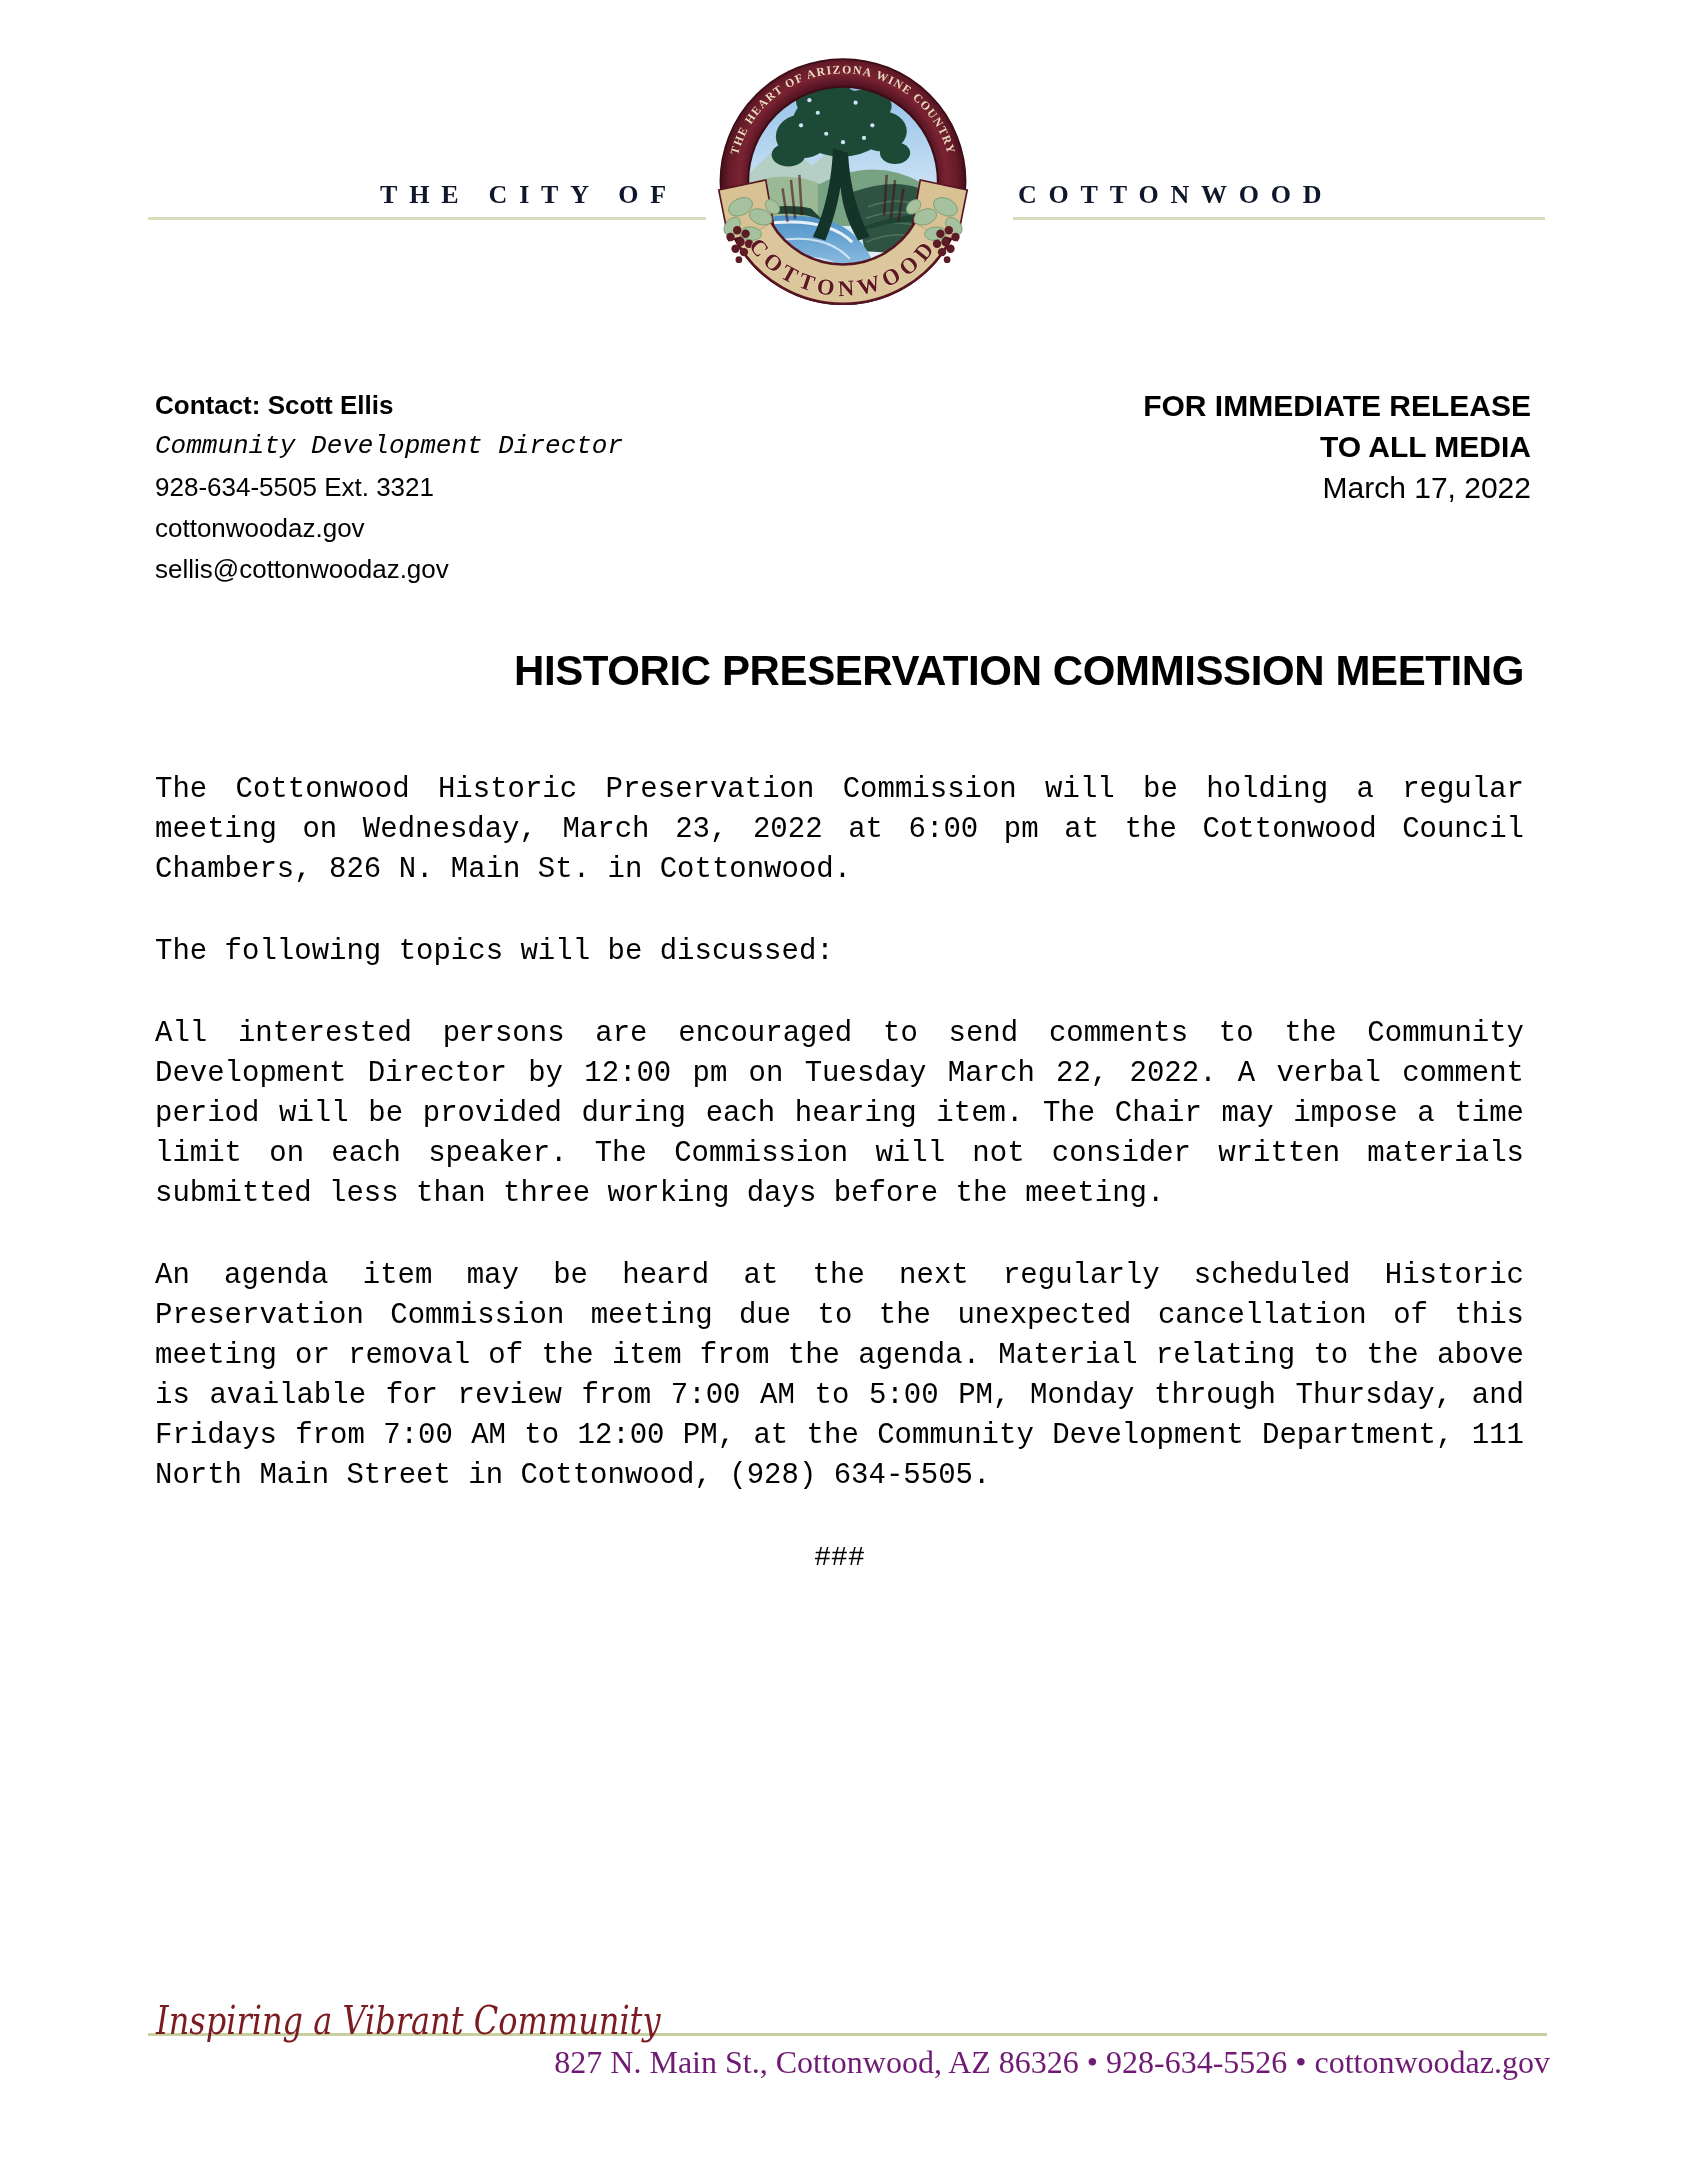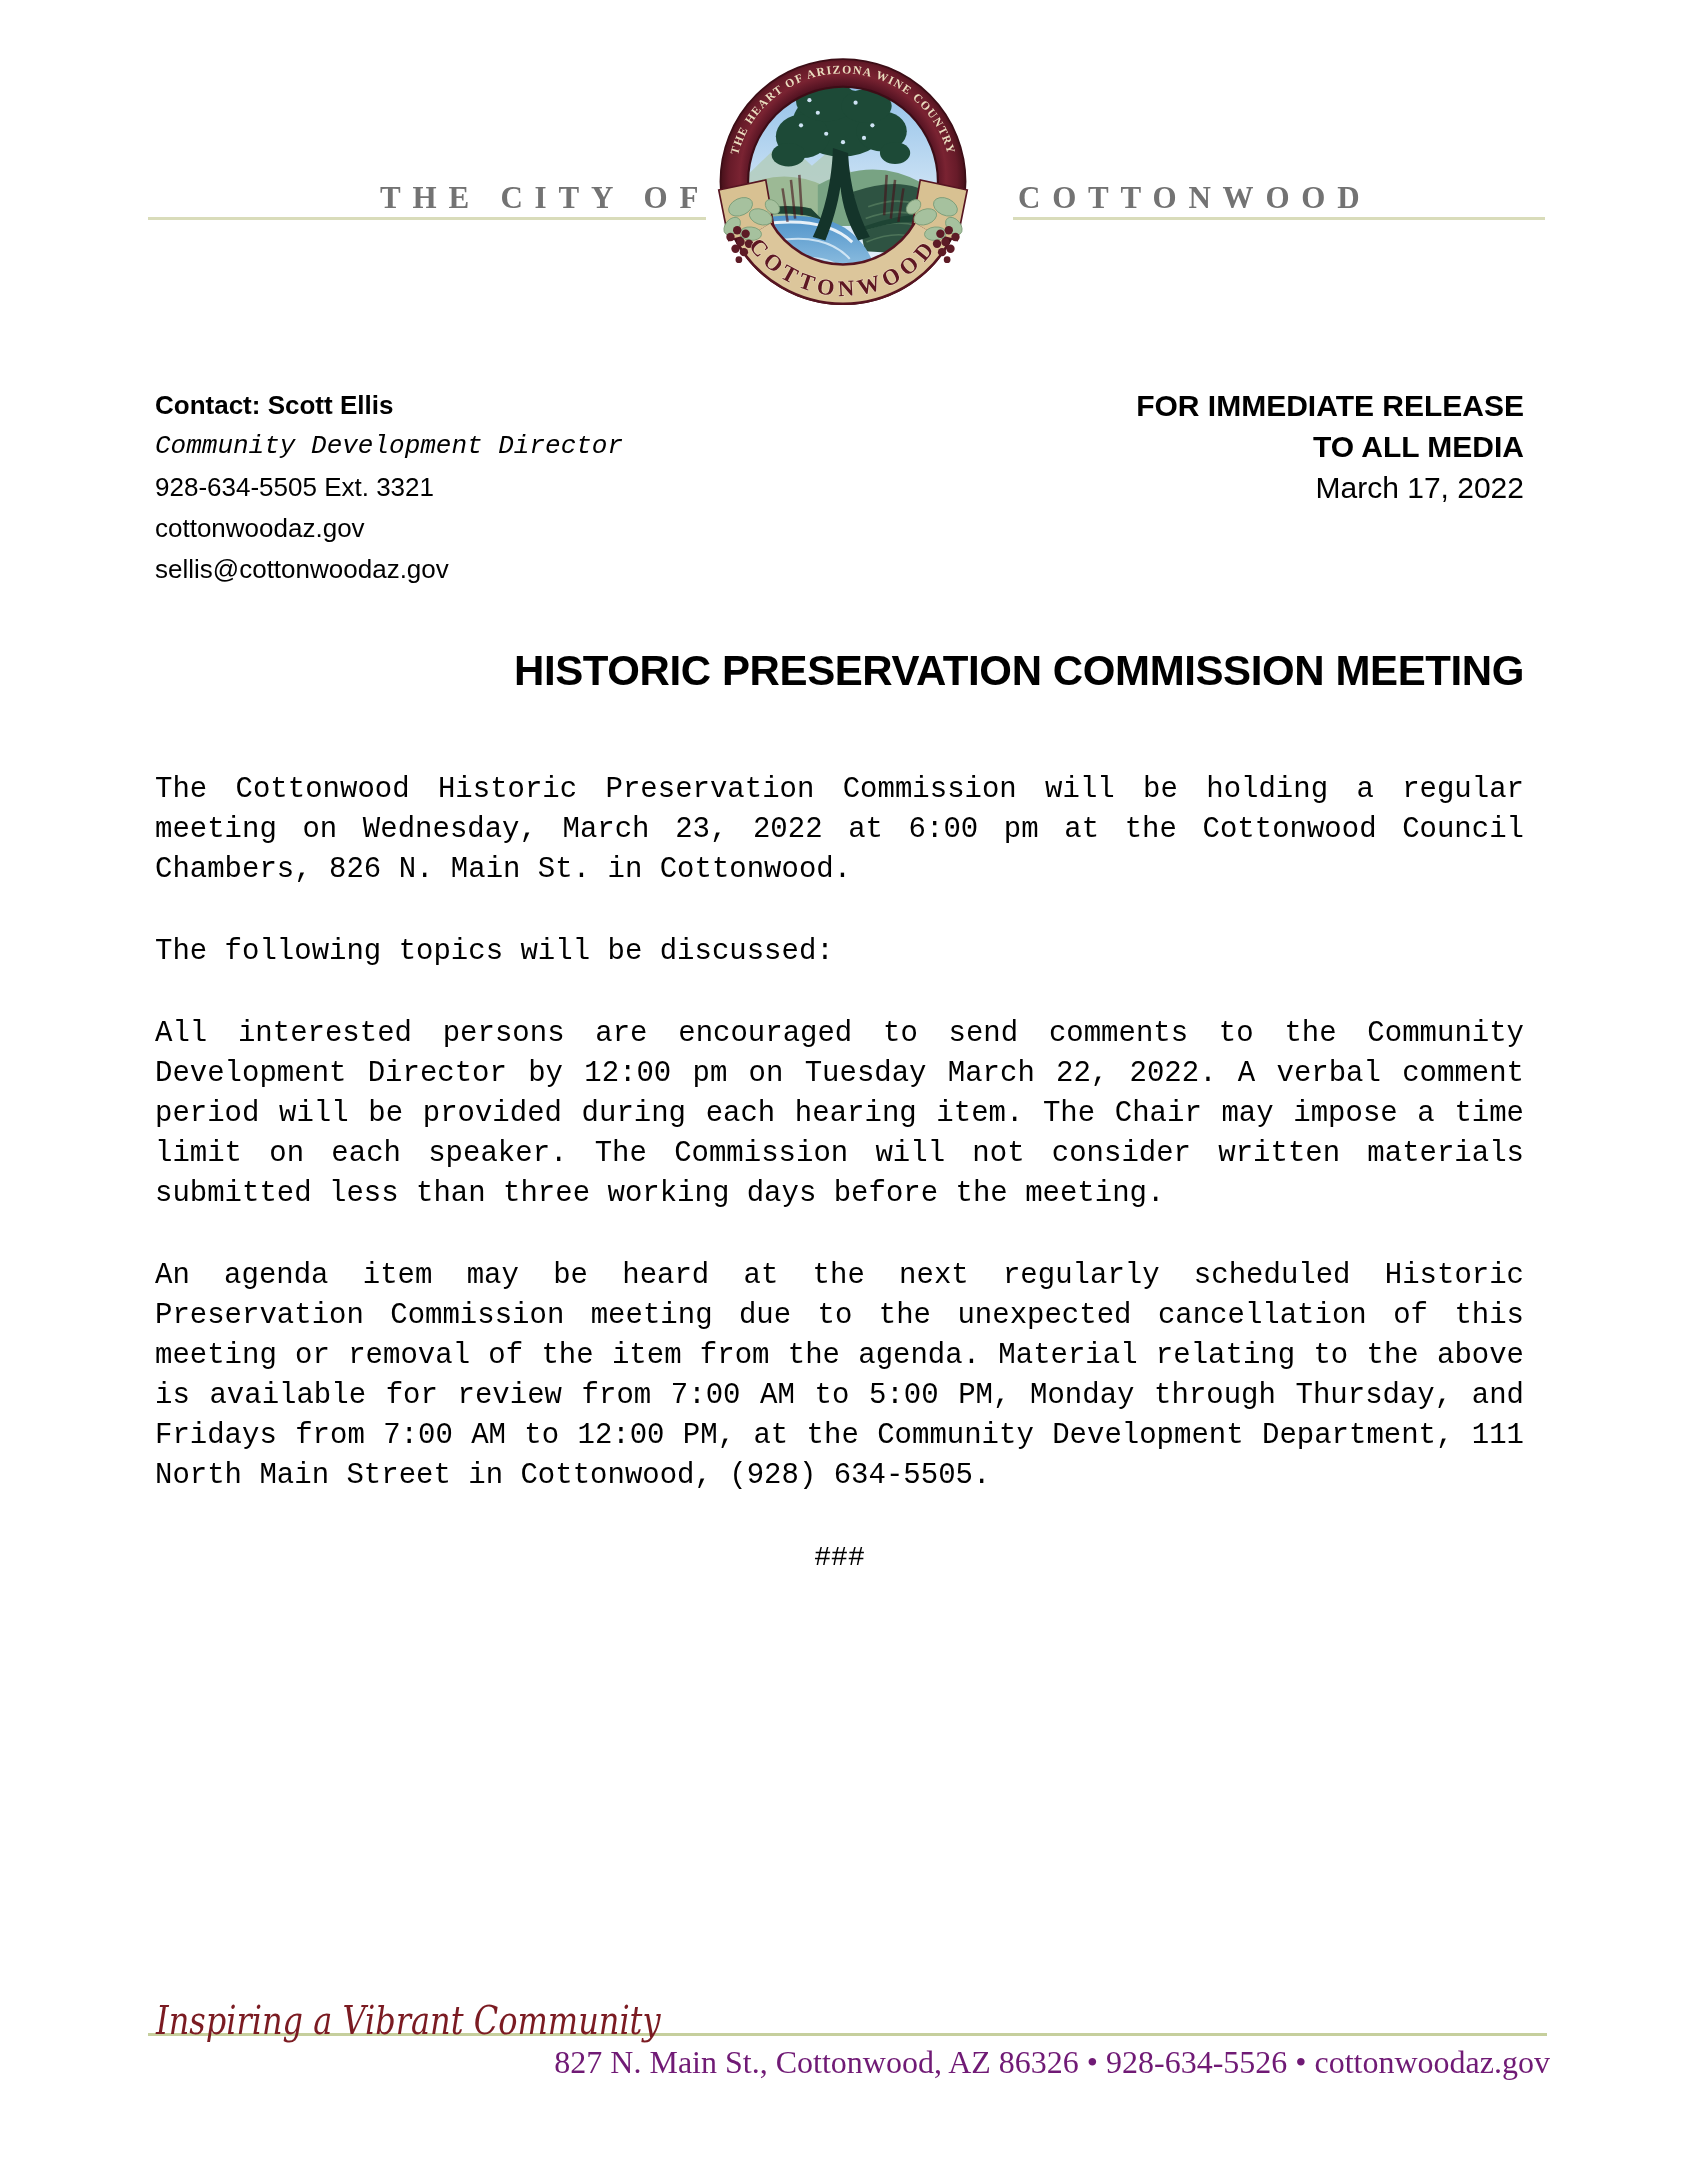--- a/index.html
+++ b/index.html
@@ -11,23 +11,23 @@
     font-family:"Liberation Sans","DejaVu Sans",sans-serif;
     color:#000;
     overflow:hidden;
   }
   
   .brand{
     position:absolute;
     top:180px;
     font-family:"Liberation Serif","DejaVu Serif",serif;
     font-weight:600;
-    font-size:31px;
+    font-size:26px;
     letter-spacing:11.8px;
-    color:#737373;
+    color:#0f172a;
     white-space:nowrap;
   }
   .brand-left{left:380px;}
   .brand-right{left:1018px;}
   .hrule{
     position:absolute;
     top:217px;
     height:2.5px;
     background:#d9dcba;
   }
@@ -44,21 +44,21 @@
   .contact-block{
     position:absolute;
     top:385px;
     left:155px;
     font-size:26px;
     line-height:41px;
   }
   .release-block{
     position:absolute;
     top:385px;
-    right:163px;
+    right:156px;
     text-align:right;
     font-size:30px;
     line-height:41px;
   }
   .bold{font-weight:700;}
   .italic{font-style:italic;font-family:Liberation Mono, monospace;}
   
   .doc-title{
     position:absolute;
     top:647px;

